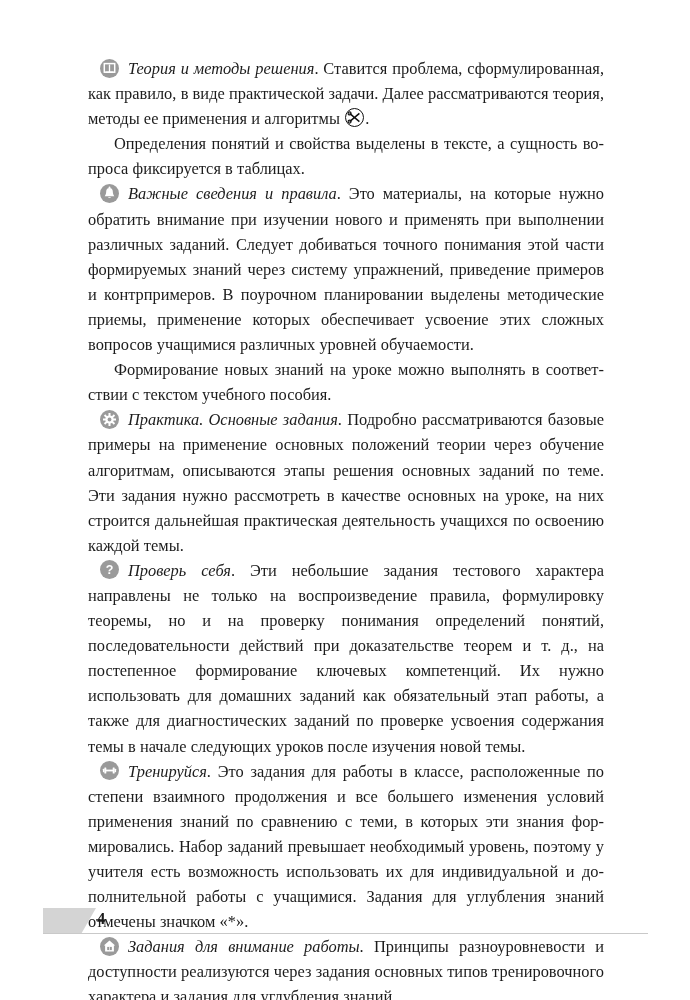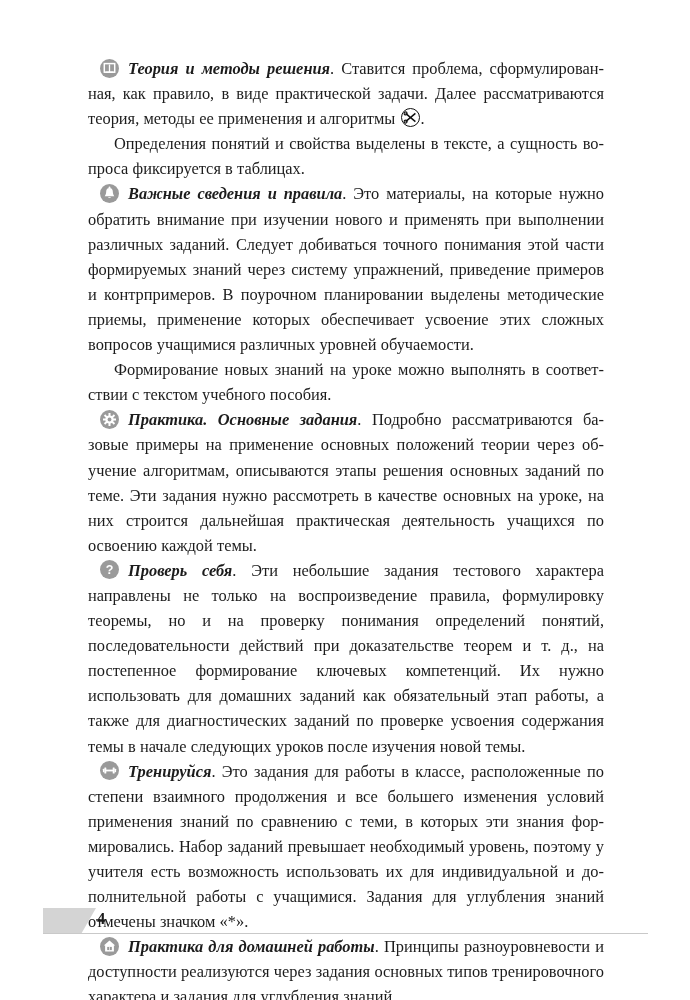--- a/index.html
+++ b/index.html
@@ -47,21 +47,21 @@
   p.para.icon-para {
     text-indent: 0;
   }
   
   .lead-pad {
     display: inline-block;
     width: 12px;
   }
   .run-title {
     font-style: italic;
-    font-weight: 700;
+    font-weight: 400;
   }
   
   .icon {
     display: inline-block;
     width: 19px;
     height: 19px;
     border-radius: 50%;
     background: #9a9a9a;
     vertical-align: -3.5px;
     position: relative;
@@ -177,21 +177,21 @@
               <rect x="12.7" y="6.6" width="2.0" height="5.8" rx="0.5"></rect>
               <rect x="2.9" y="7.8" width="1.5" height="3.4" rx="0.4"></rect>
               <rect x="14.6" y="7.8" width="1.5" height="3.4" rx="0.4"></rect>
             </g>
           </svg></span><span class="run-title">Тренируйся</span><span>. </span><span>Это задания для работы в классе, расположенные по степени взаимного продолжения и все большего изменения условий применения знаний по сравнению с теми, в которых эти знания фор­мировались. Набор заданий превышает необходимый уровень, поэтому у учителя есть возможность использовать их для индивидуальной и до­полнительной работы с учащимися. Задания для углубления знаний отмечены значком «*».</span></p>
 
     <p class="para icon-para"><span class="lead-pad"></span><span class="icon"><svg width="19" height="19" viewBox="0 0 19 19">
             <path d="M9.5 3.6 L15.2 8.4 L13.9 8.4 L13.9 14.6 L5.1 14.6 L5.1 8.4 L3.8 8.4 Z" fill="#ffffff"></path>
             <rect x="7.2" y="9.9" width="4.6" height="3.2" fill="#9a9a9a"></rect>
             <rect x="9.2" y="9.9" width="0.7" height="3.2" fill="#ffffff"></rect>
-          </svg></span><span class="run-title">Практика для домашней работы</span><span>. </span><span>Принципы разноуровневости и доступности реализуются через задания основных типов трениро­вочного характера и задания для углубления знаний.</span></p>
+          </svg></span><span class="run-title">Задания для внимание работы</span><span>. </span><span>Принципы разноуровневости и доступности реализуются через задания основных типов трениро­вочного характера и задания для углубления знаний.</span></p>
 
   </div>
 
   <div class="footer">
     <div class="footer-tab"></div>
     <div class="footer-rule"></div>
     <div class="footer-pageno">4</div>
   </div>
 
 </div>

